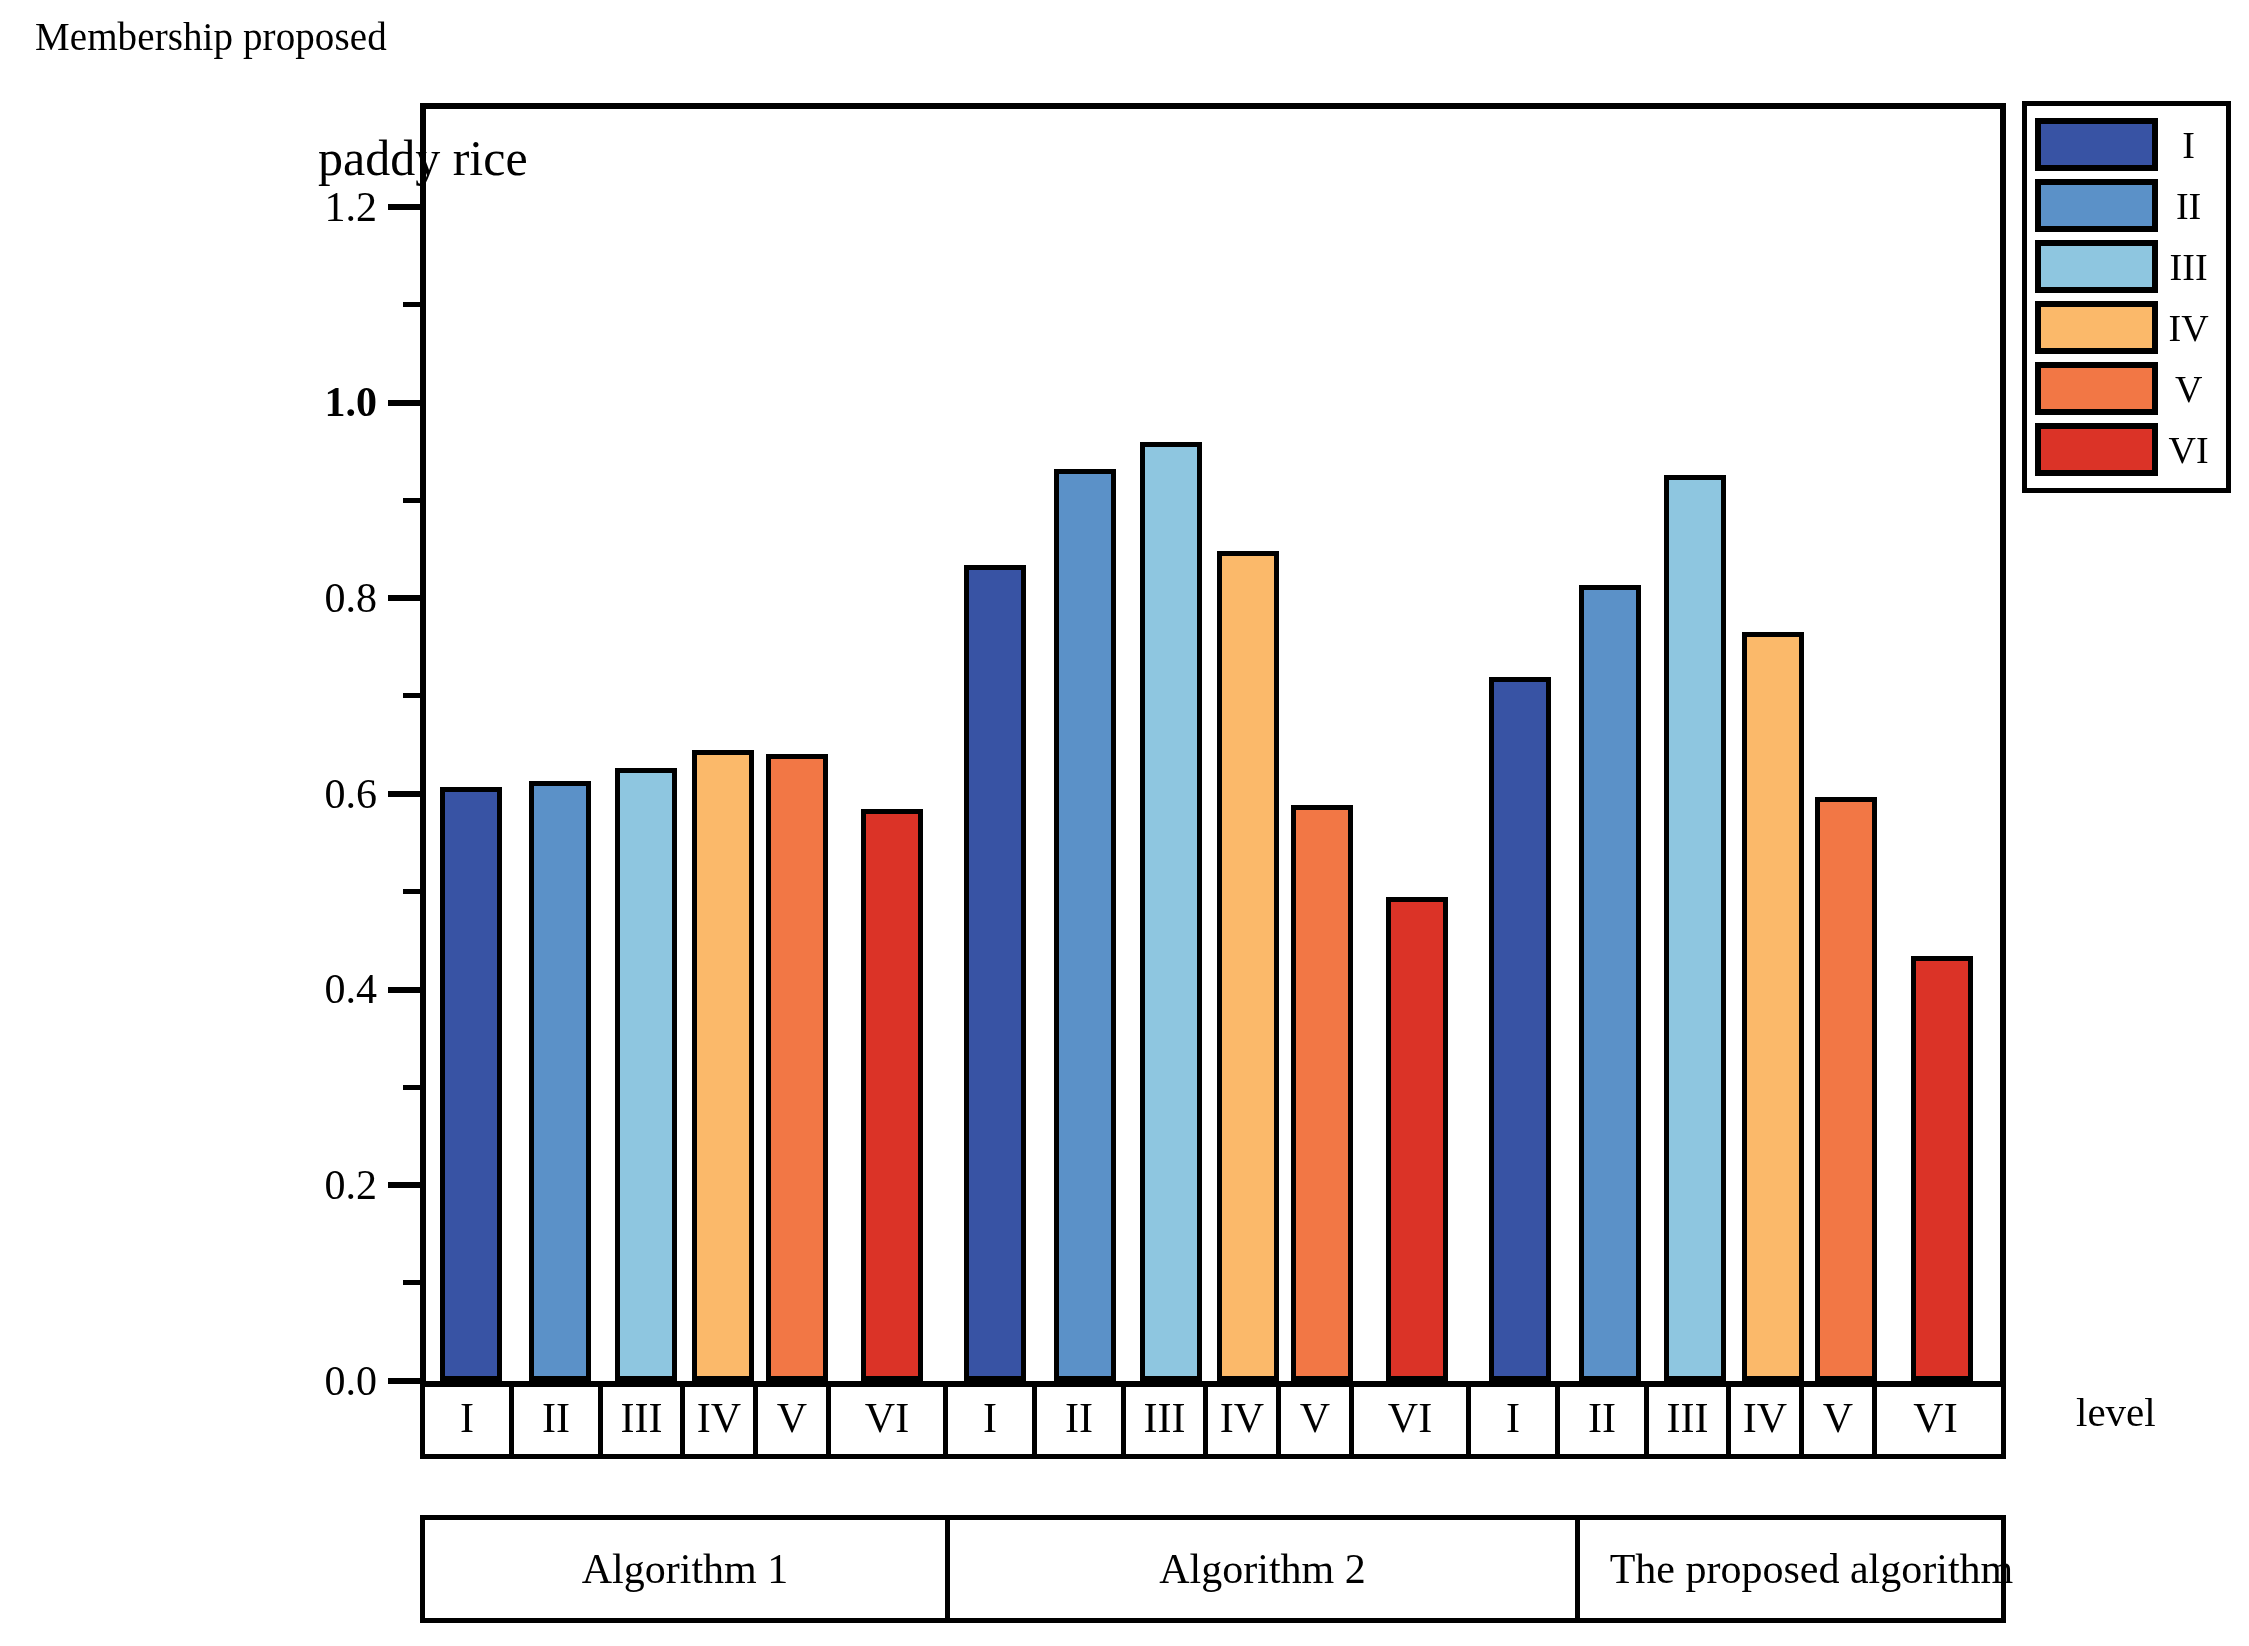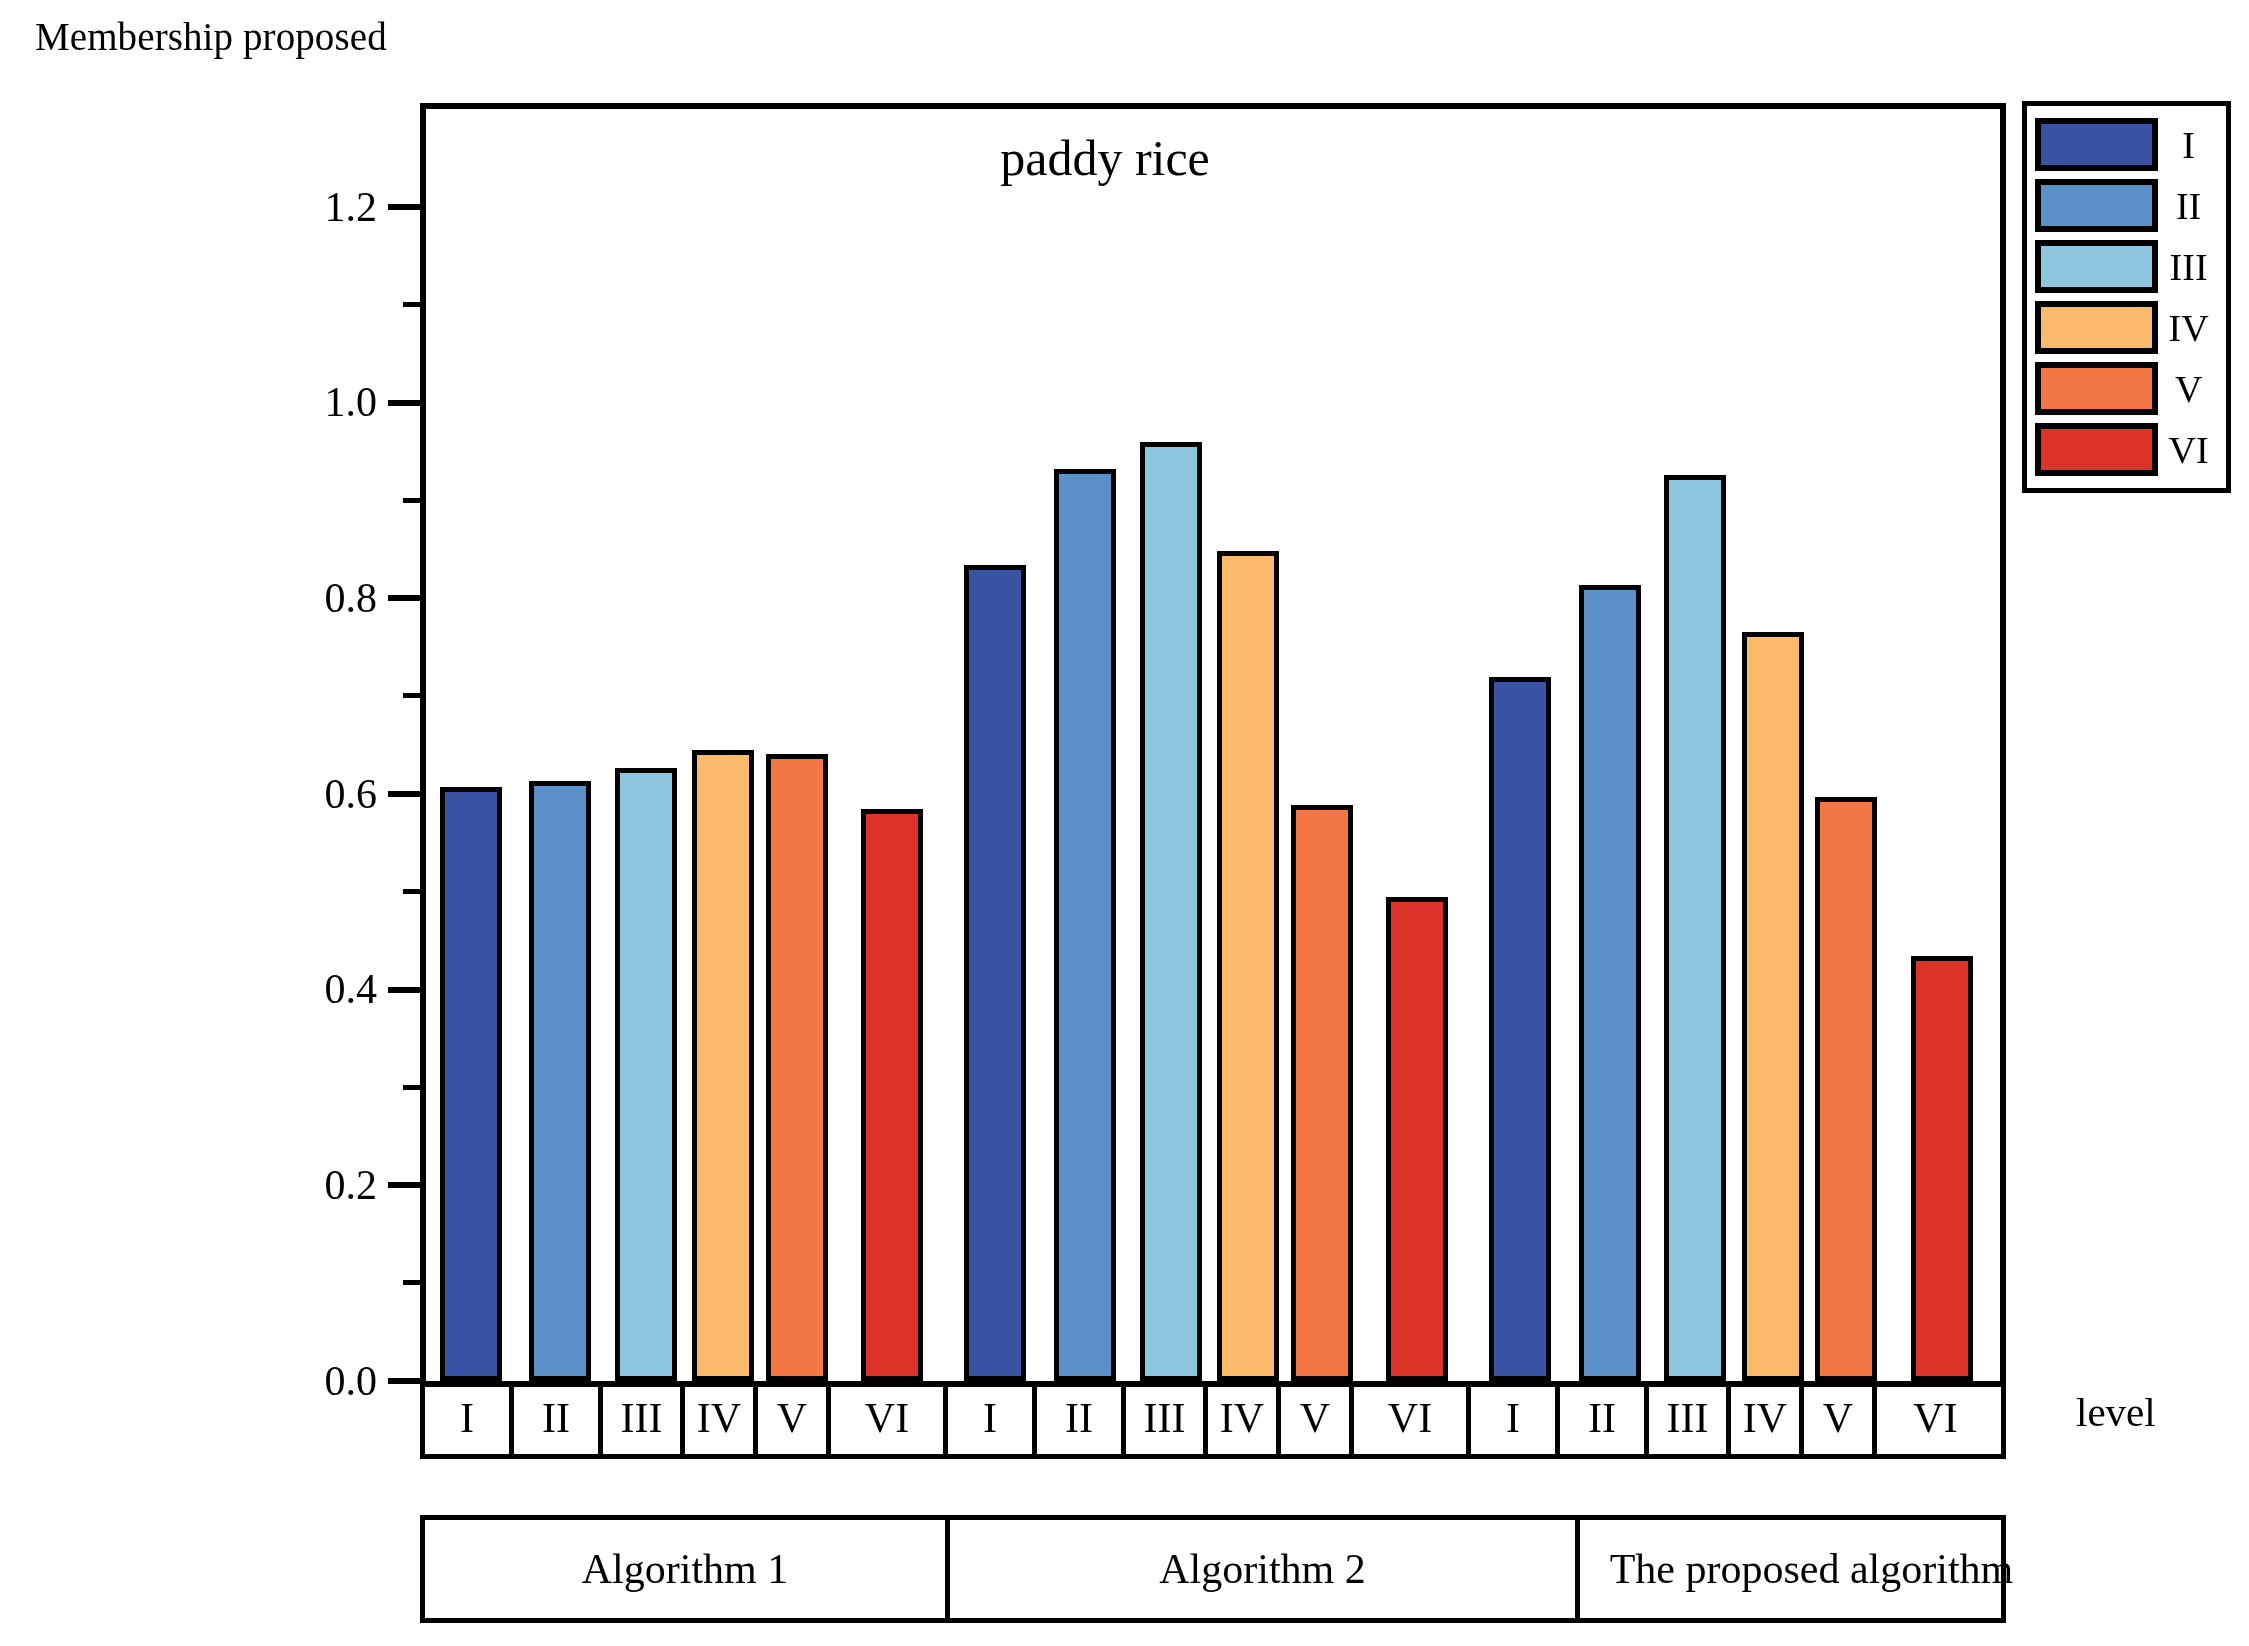--- a/index.html
+++ b/index.html
@@ -13,21 +13,21 @@
 
   
   #plot{
     position:absolute;left:420px;top:103px;width:1586px;height:1284px;
     border:6px solid #000;box-sizing:border-box;background:#fff;
   }
   #plotinner{position:absolute;left:0;top:0;right:0;bottom:0;}
 
   
   #chart-title{
-    position:absolute;top:20px;left:0;width:100%;text-align:center;
+    position:absolute;top:20px;left:0;width:100%;
     font-size:50px;
   }
   #chart-title span{position:relative;left:-108px;}
 
   
   .ytick{position:absolute;left:-38px;width:38px;height:6px;background:#000;}
   .ytick.minor{left:-23px;width:23px;height:5.4px;}
   .ytlabel{
     position:absolute;right:calc(100% + 49px);
     font-size:42px;line-height:1;white-space:nowrap;transform:translateY(-50%);
@@ -92,21 +92,21 @@
 <div id="ylabel">Membership proposed</div>
 
 <div id="plot">
   <div id="plotinner">
     <div id="chart-title">
       <span>paddy rice</span>
     </div>
   <div class="ytick" style="top: 95px;"></div>
       <div class="ytlabel" style="top: 98px;">1.2</div>
       <div class="ytick" style="top: 291px;"></div>
-      <div class="ytlabel" style="top: 293px;">1.0</div>
+      <div class="ytlabel" style="top: 293px; font-weight: bold;">1.0</div>
       <div class="ytick" style="top: 486px;"></div>
       <div class="ytlabel" style="top: 489px;">0.8</div>
       <div class="ytick" style="top: 682px;"></div>
       <div class="ytlabel" style="top: 685px;">0.6</div>
       <div class="ytick" style="top: 878px;"></div>
       <div class="ytlabel" style="top: 880px;">0.4</div>
       <div class="ytick" style="top: 1073px;"></div>
       <div class="ytlabel" style="top: 1076px;">0.2</div>
       <div class="ytick" style="top: 1269px;"></div>
       <div class="ytlabel" style="top: 1272px;">0.0</div>

